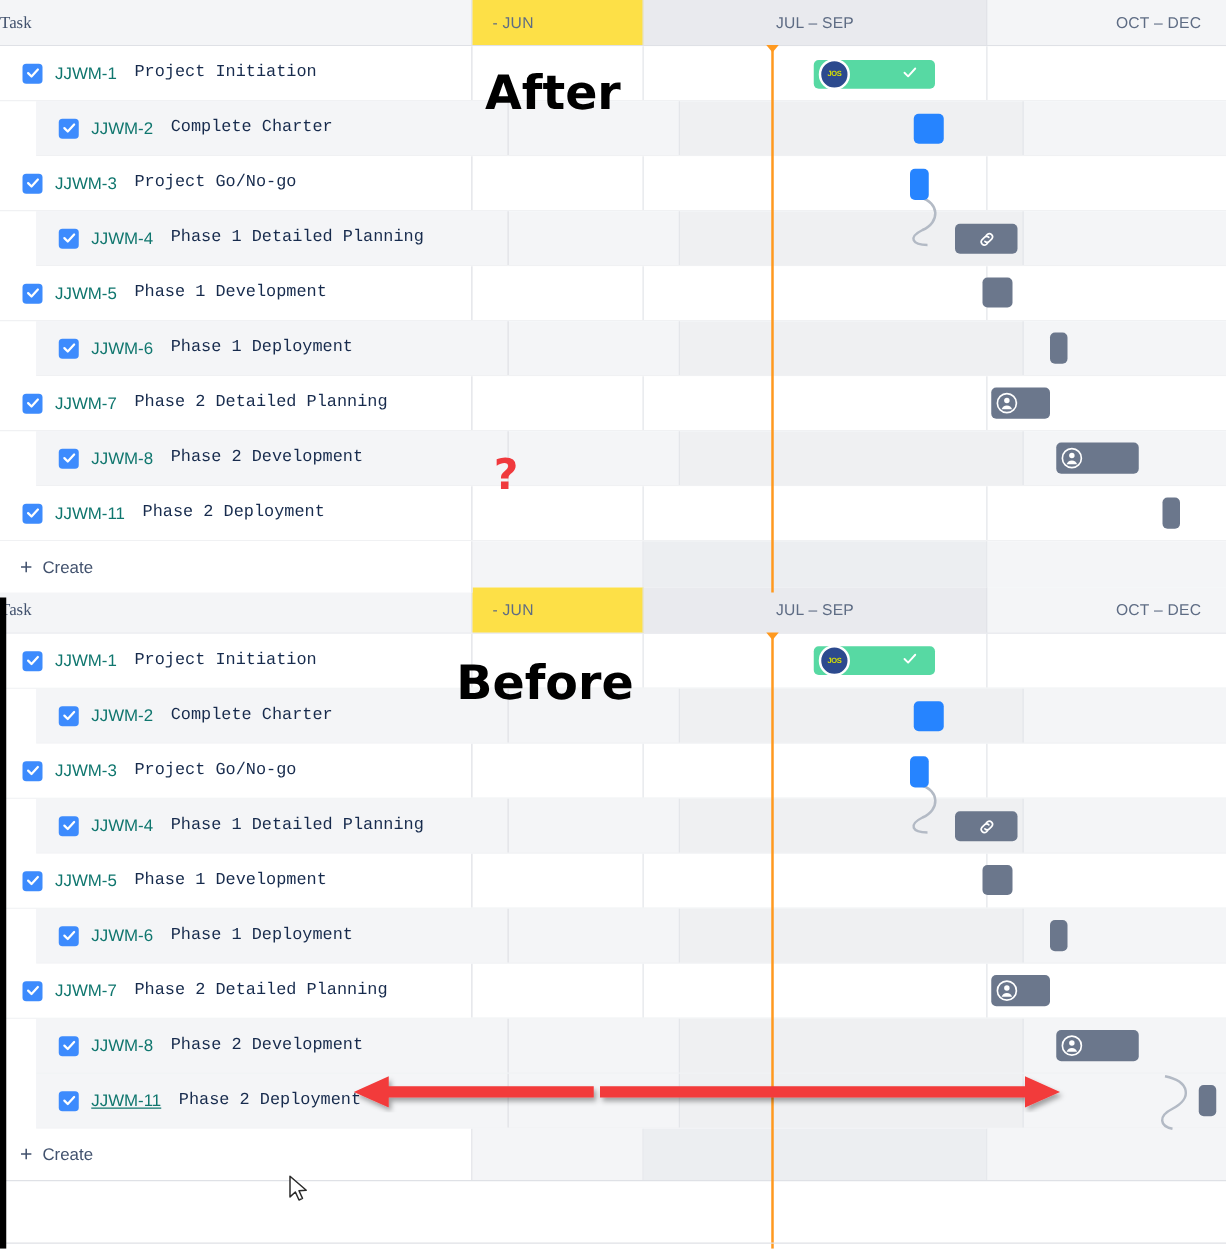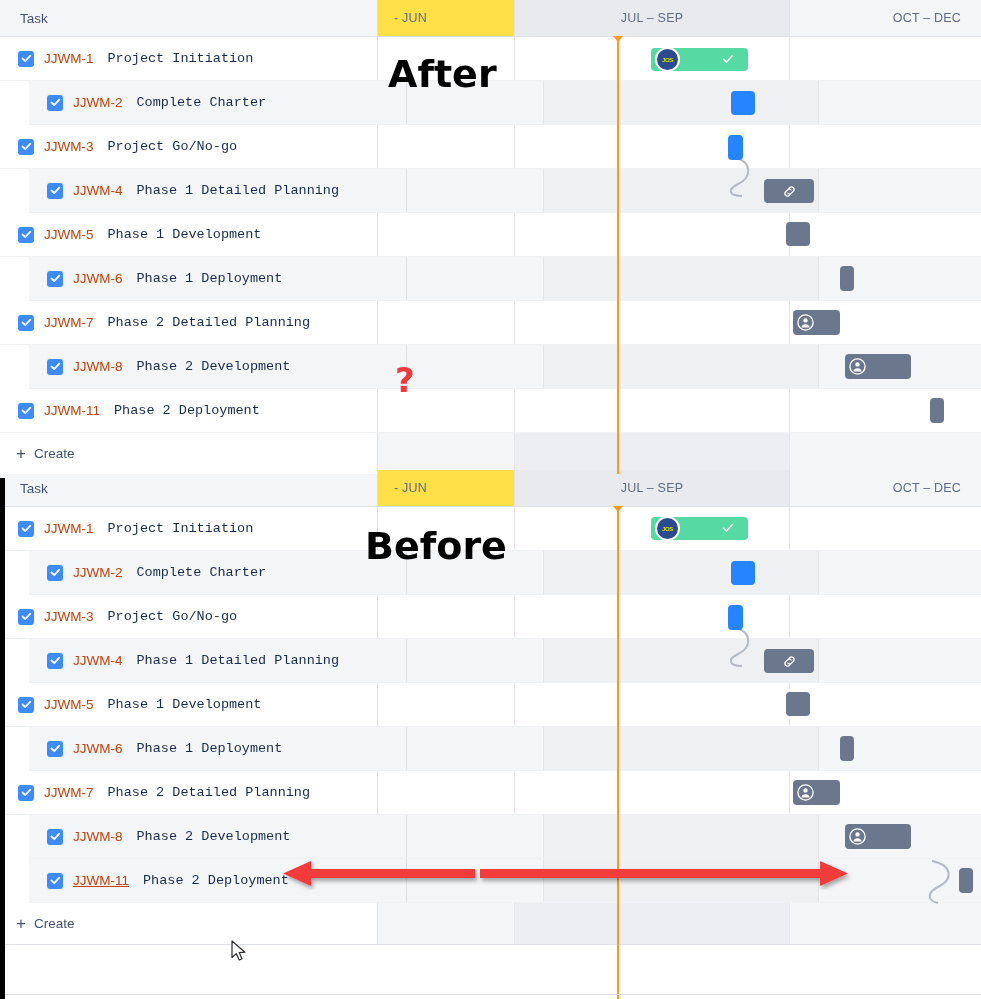--- a/index.html
+++ b/index.html
@@ -13,22 +13,22 @@
   .screen{position:relative;width:981px;height:999px;overflow:hidden;}
 
   
   .gantt{position:absolute;left:0;width:981px;background:#fff;}
   .gantt.after{top:0;height:474px;}
   .gantt.before{top:470px;height:529px;}
 
   
   .hdr{position:relative;height:36px;background:#f4f5f7;border-bottom:1px solid #dfe1e6;}
   .hdr .task-h{position:absolute;left:0;top:0;width:378px;height:36px;
-      display:flex;align-items:center;padding-left:20px;box-sizing:border-box;
-      font-size:13.5px;color:#42526e;background:#f4f5f7;border-right:1px solid #dfe1e6;}
+      display:flex;align-items:center;box-sizing:border-box;
+      font-size:13.5px;color:#42526e;background:#f4f5f7;border-right:1px solid #dfe1e6;font-family:Liberation Serif, serif;}
   .hdr .per{position:absolute;top:0;height:36px;display:flex;align-items:center;
       justify-content:center;font-size:12.5px;color:#5e6c84;letter-spacing:.2px;
       border-right:1px solid #dfe1e6;box-sizing:border-box;}
   .hdr .per.p1{left:378px;width:137px;justify-content:flex-start;padding-left:16px;background:#fde047;}
   .hdr .per.p2{left:515px;width:275px;background:#e9eaee;}
   .hdr .per.p3{left:790px;width:191px;justify-content:flex-end;padding-right:20px;background:#f4f5f7;border-right:none;}
 
   
   .rows{position:relative;}
   .row{position:relative;height:43px;border-bottom:1px solid #f0f1f3;}
@@ -38,21 +38,21 @@
       display:flex;align-items:center;padding-left:18px;box-sizing:border-box;
       border-right:1px solid #dfe1e6;z-index:3;background:inherit;}
   .row.odd .leftcell{background:#ffffff;}
   .row.even .leftcell{background:#f4f5f7;}
 
   .ckbx{width:16px;height:16px;border-radius:3px;background:#3d8bfd;flex:0 0 16px;
         display:flex;align-items:center;justify-content:center;margin-right:10px;}
   .ckbx svg{display:block;}
   .epic{width:16px;height:16px;border-radius:3px;background:#a55ee0;flex:0 0 16px;
         display:flex;align-items:center;justify-content:center;margin-right:10px;}
-  .key{font-size:13.5px;color:#c2410c;margin-right:14px;white-space:nowrap;}
+  .key{font-size:13.5px;color:#0f766e;margin-right:14px;white-space:nowrap;}
   .key.link{text-decoration:underline;}
   .summary{font-size:13.5px;color:#172b4d;white-space:nowrap;font-family:Liberation Mono, monospace;}
 
   
   .lane{position:absolute;top:0;height:100%;box-sizing:border-box;}
   .lane.l1{left:378px;width:137px;border-right:1px solid #e4e6ea;}
   .lane.l2{left:515px;width:275px;border-right:1px solid #e4e6ea;}
   .lane.l3{left:790px;width:191px;}
   .row.even .lane.l2{background:rgba(0,0,0,0.018);}
 

